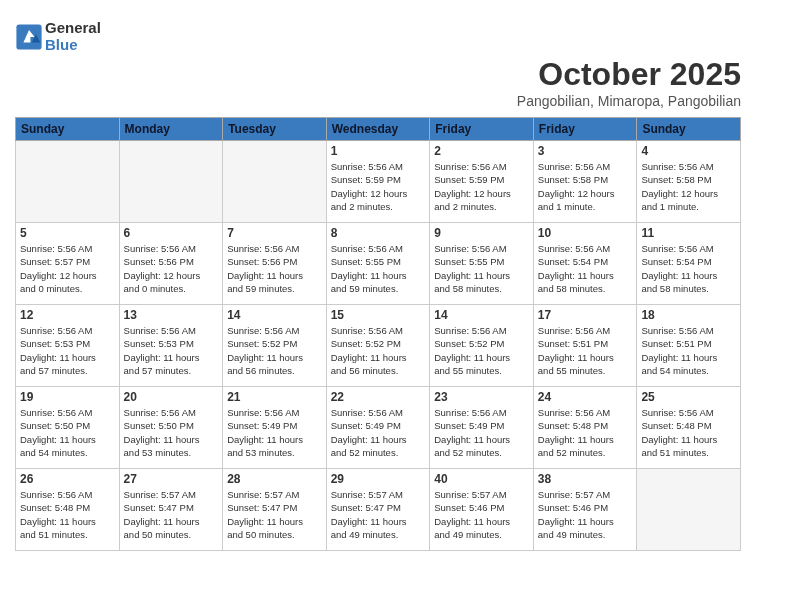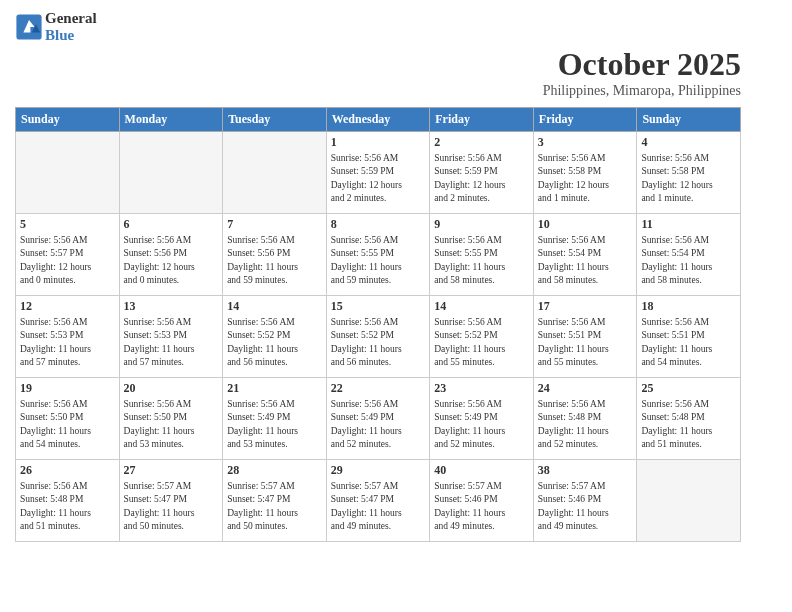--- a/index.html
+++ b/index.html
@@ -6,22 +6,21 @@
     body {
       font-family: Arial, sans-serif;
       background: #fff;
       width: 792px;
       height: 612px;
       overflow: hidden;
     }
     .page {
       width: 756px;
       height: 612px;
-      padding: 10px 15px;
-      font-family: Liberation Serif, serif;
+      padding: 20px 15px;
     }
     .header {
       display: flex;
       justify-content: space-between;
       align-items: flex-start;
       margin-bottom: 8px;
     }
     .logo {
       display: flex;
       align-items: center;
@@ -59,21 +58,21 @@
       font-size: 14px;
       color: #555;
     }
     .calendar {
       width: 100%;
       border-collapse: collapse;
       table-layout: fixed;
     }
     .calendar th {
       background-color: #3a7abf;
-      color: #ffffff;
+      color: #0f172a;
       text-align: left;
       padding: 4px 5px;
       font-size: 12px;
       border: 1px solid #aaa;
     }
     .calendar td {
       border: 1px solid #ccc;
       vertical-align: top;
       padding: 3px 4px;
       font-size: 9.5px;
@@ -106,21 +105,21 @@
         <polygon points="12,28 20,10 28,20 22,20 22,28" fill="white"></polygon>
         <polygon points="24,28 30,16 36,28" fill="#1a5a9f"></polygon>
       </svg>
       <div class="logo-text">
         <span class="logo-general">General</span>
         <span class="logo-blue">Blue</span>
       </div>
     </div>
     <div class="title-block">
       <div class="month-title">October 2025</div>
-      <div class="subtitle">Philippines, Mimaropa, Philippines</div>
+      <div class="subtitle">Pangobilian, Mimaropa, Pangobilian</div>
     </div>
   </div>
 
   <table class="calendar">
     <thead>
       <tr>
         <th>Sunday</th>
         <th>Monday</th>
         <th>Tuesday</th>
         <th>Wednesday</th>

